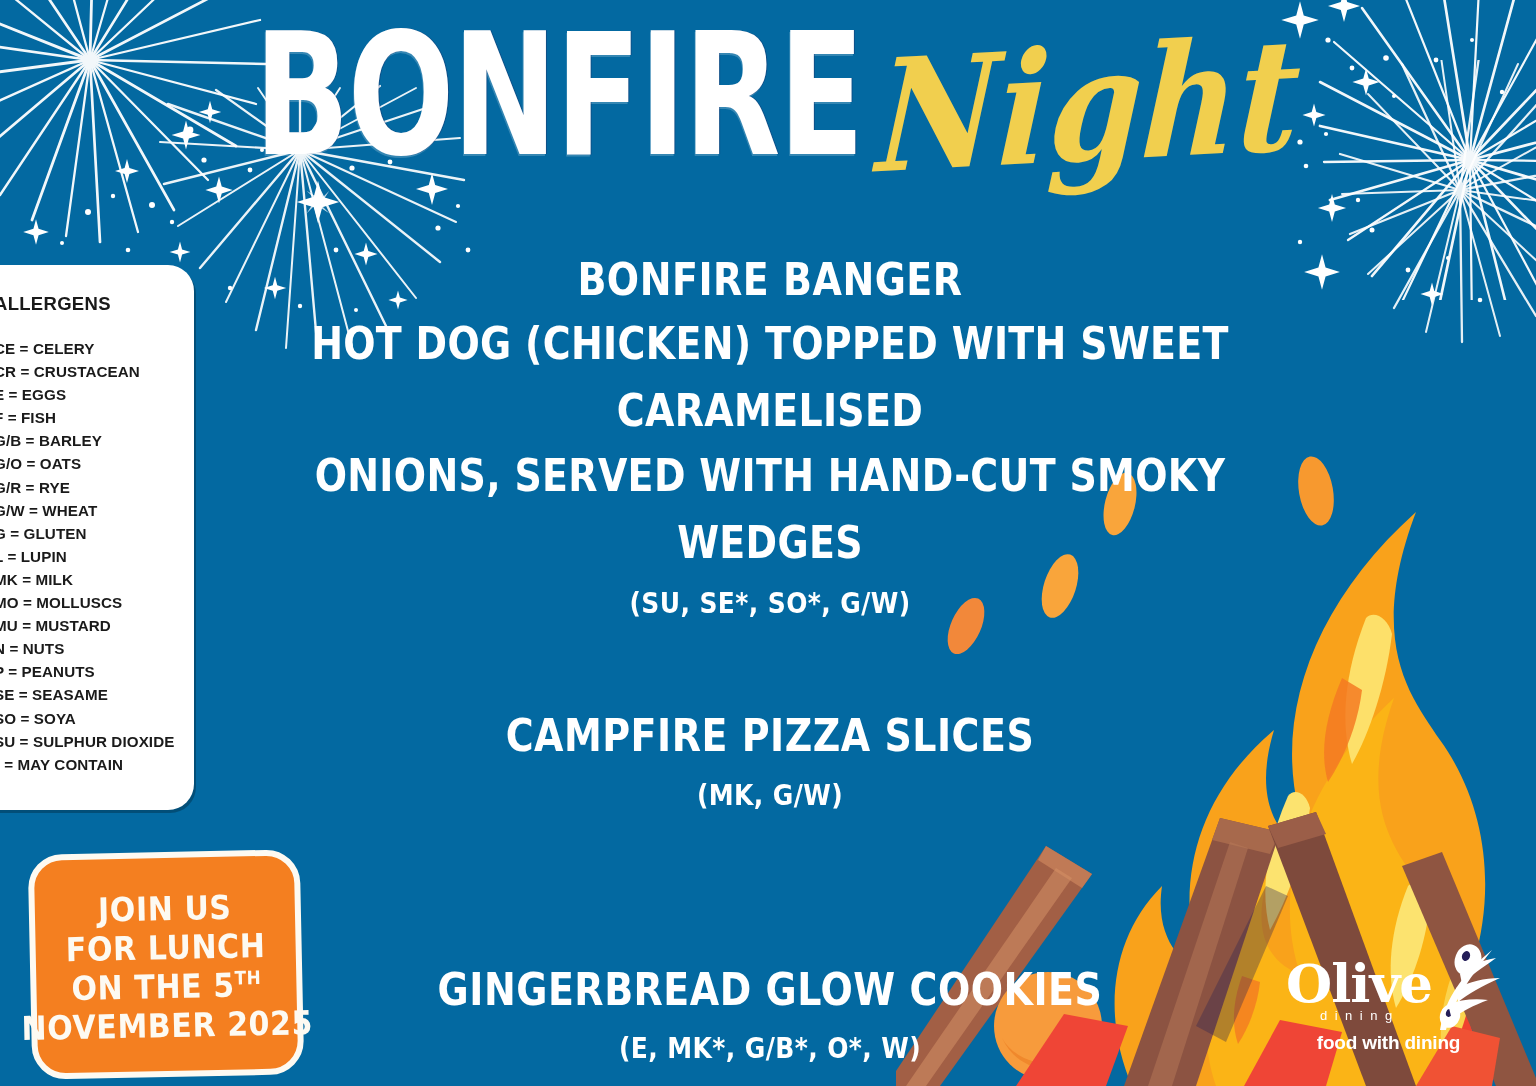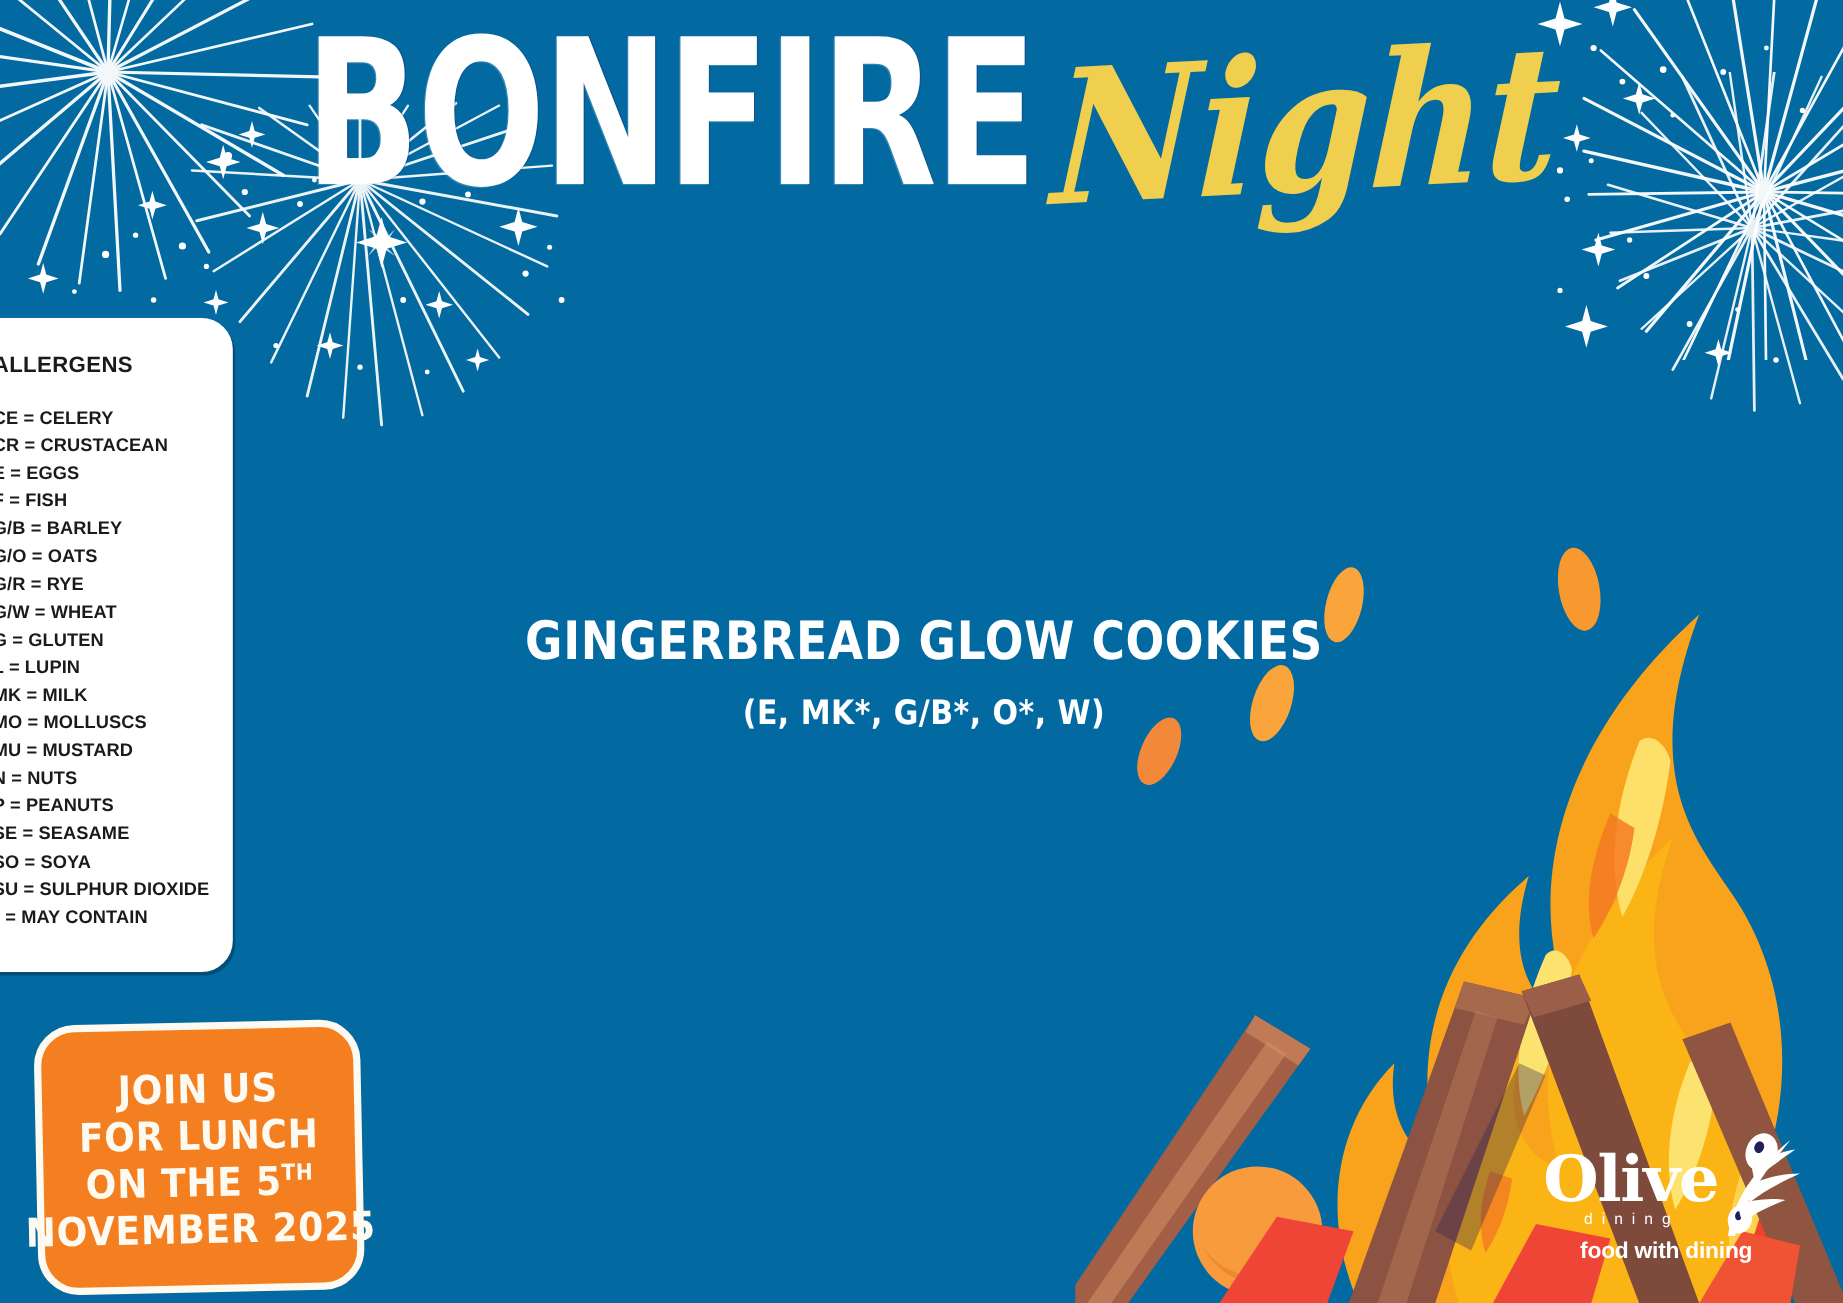--- a/index.html
+++ b/index.html
@@ -494,23 +494,33 @@
       <li>P = PEANUTS</li>
       <li>SE = SEASAME</li>
       <li>SO = SOYA</li>
       <li>SU = SULPHUR DIOXIDE</li>
       <li>* = MAY CONTAIN</li>
     </ul>
   </div>
 
   <div class="menu">
 
+    <div class="menu-item">
+      <div class="m-name">BONFIRE BANGER</div>
+      <div class="m-desc">HOT DOG (CHICKEN) TOPPED WITH SWEET CARAMELISED</div>
+      <div class="m-desc">ONIONS, SERVED WITH HAND-CUT SMOKY WEDGES</div>
+      <div class="m-alg">(SU, SE*, SO*, G/W)</div>
+    </div>
 
     <div class="gap-1"></div>
 
+    <div class="menu-item">
+      <div class="m-name">CAMPFIRE PIZZA SLICES</div>
+      <div class="m-alg">(MK, G/W)</div>
+    </div>
 
     <div class="gap-2"></div>
 
 
     <div class="gap-3"></div>
 
     <div class="menu-item">
       <div class="m-name">GINGERBREAD GLOW COOKIES</div>
       <div class="m-alg">(E, MK*, G/B*, O*, W)</div>
     </div>

